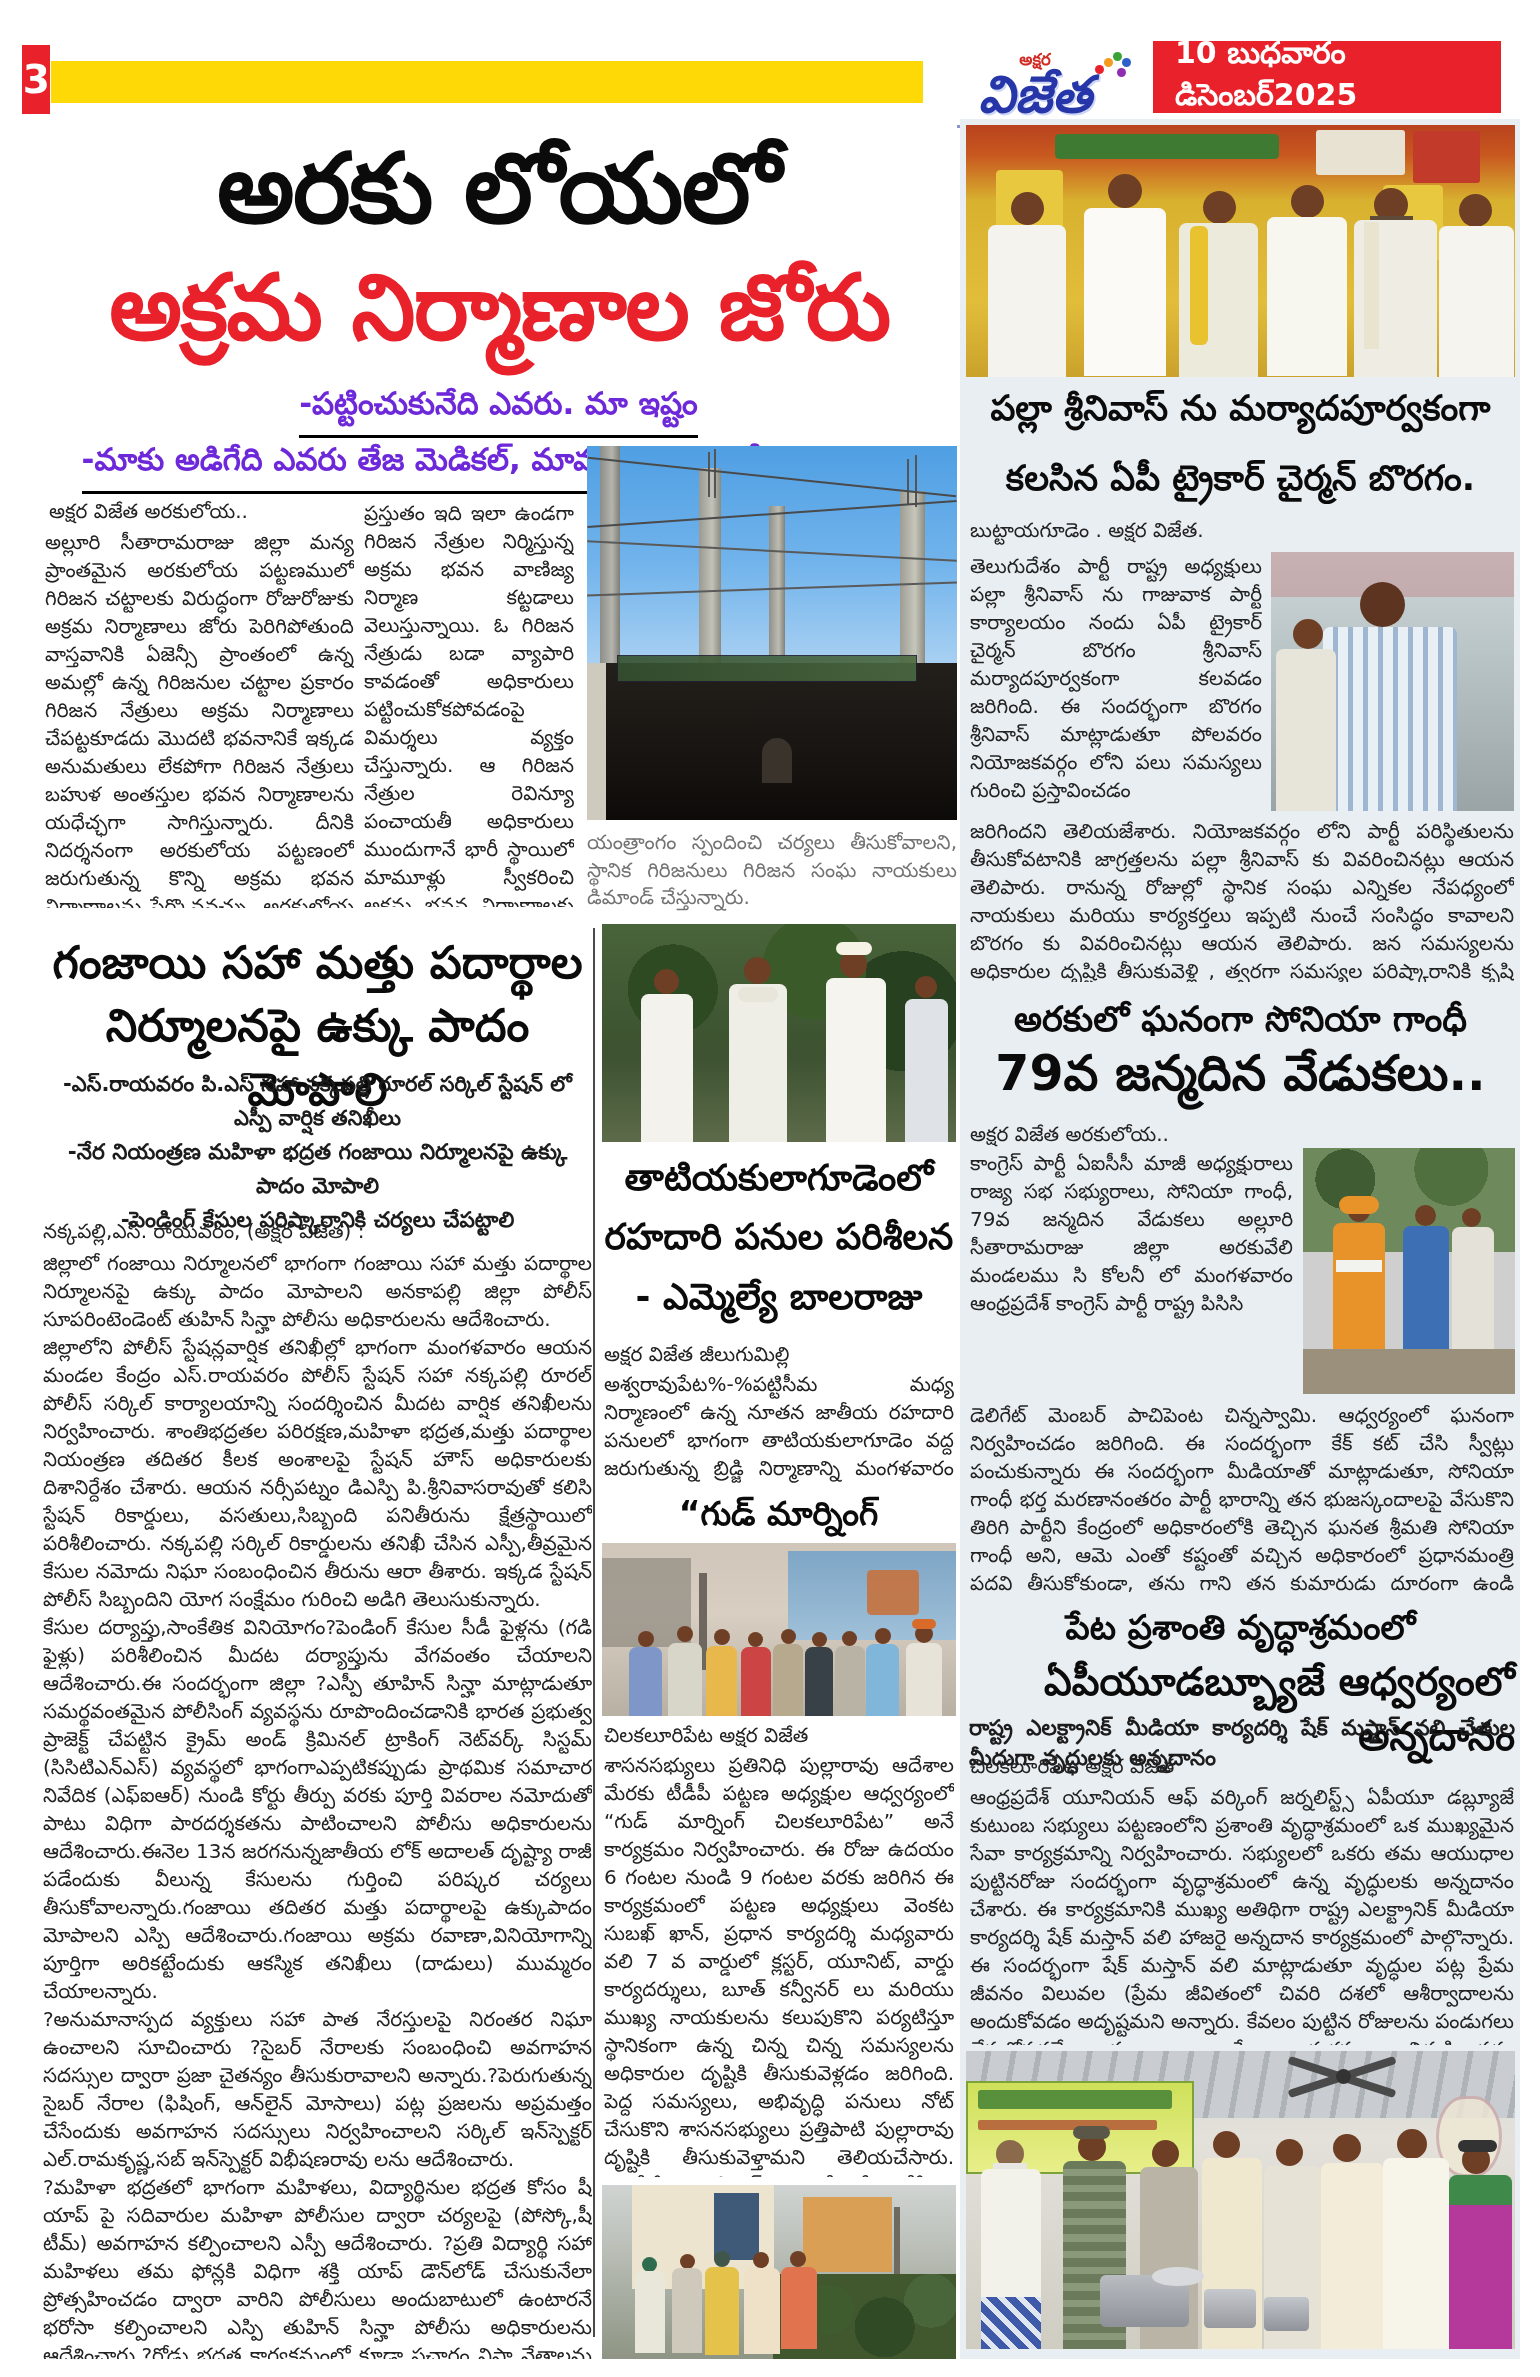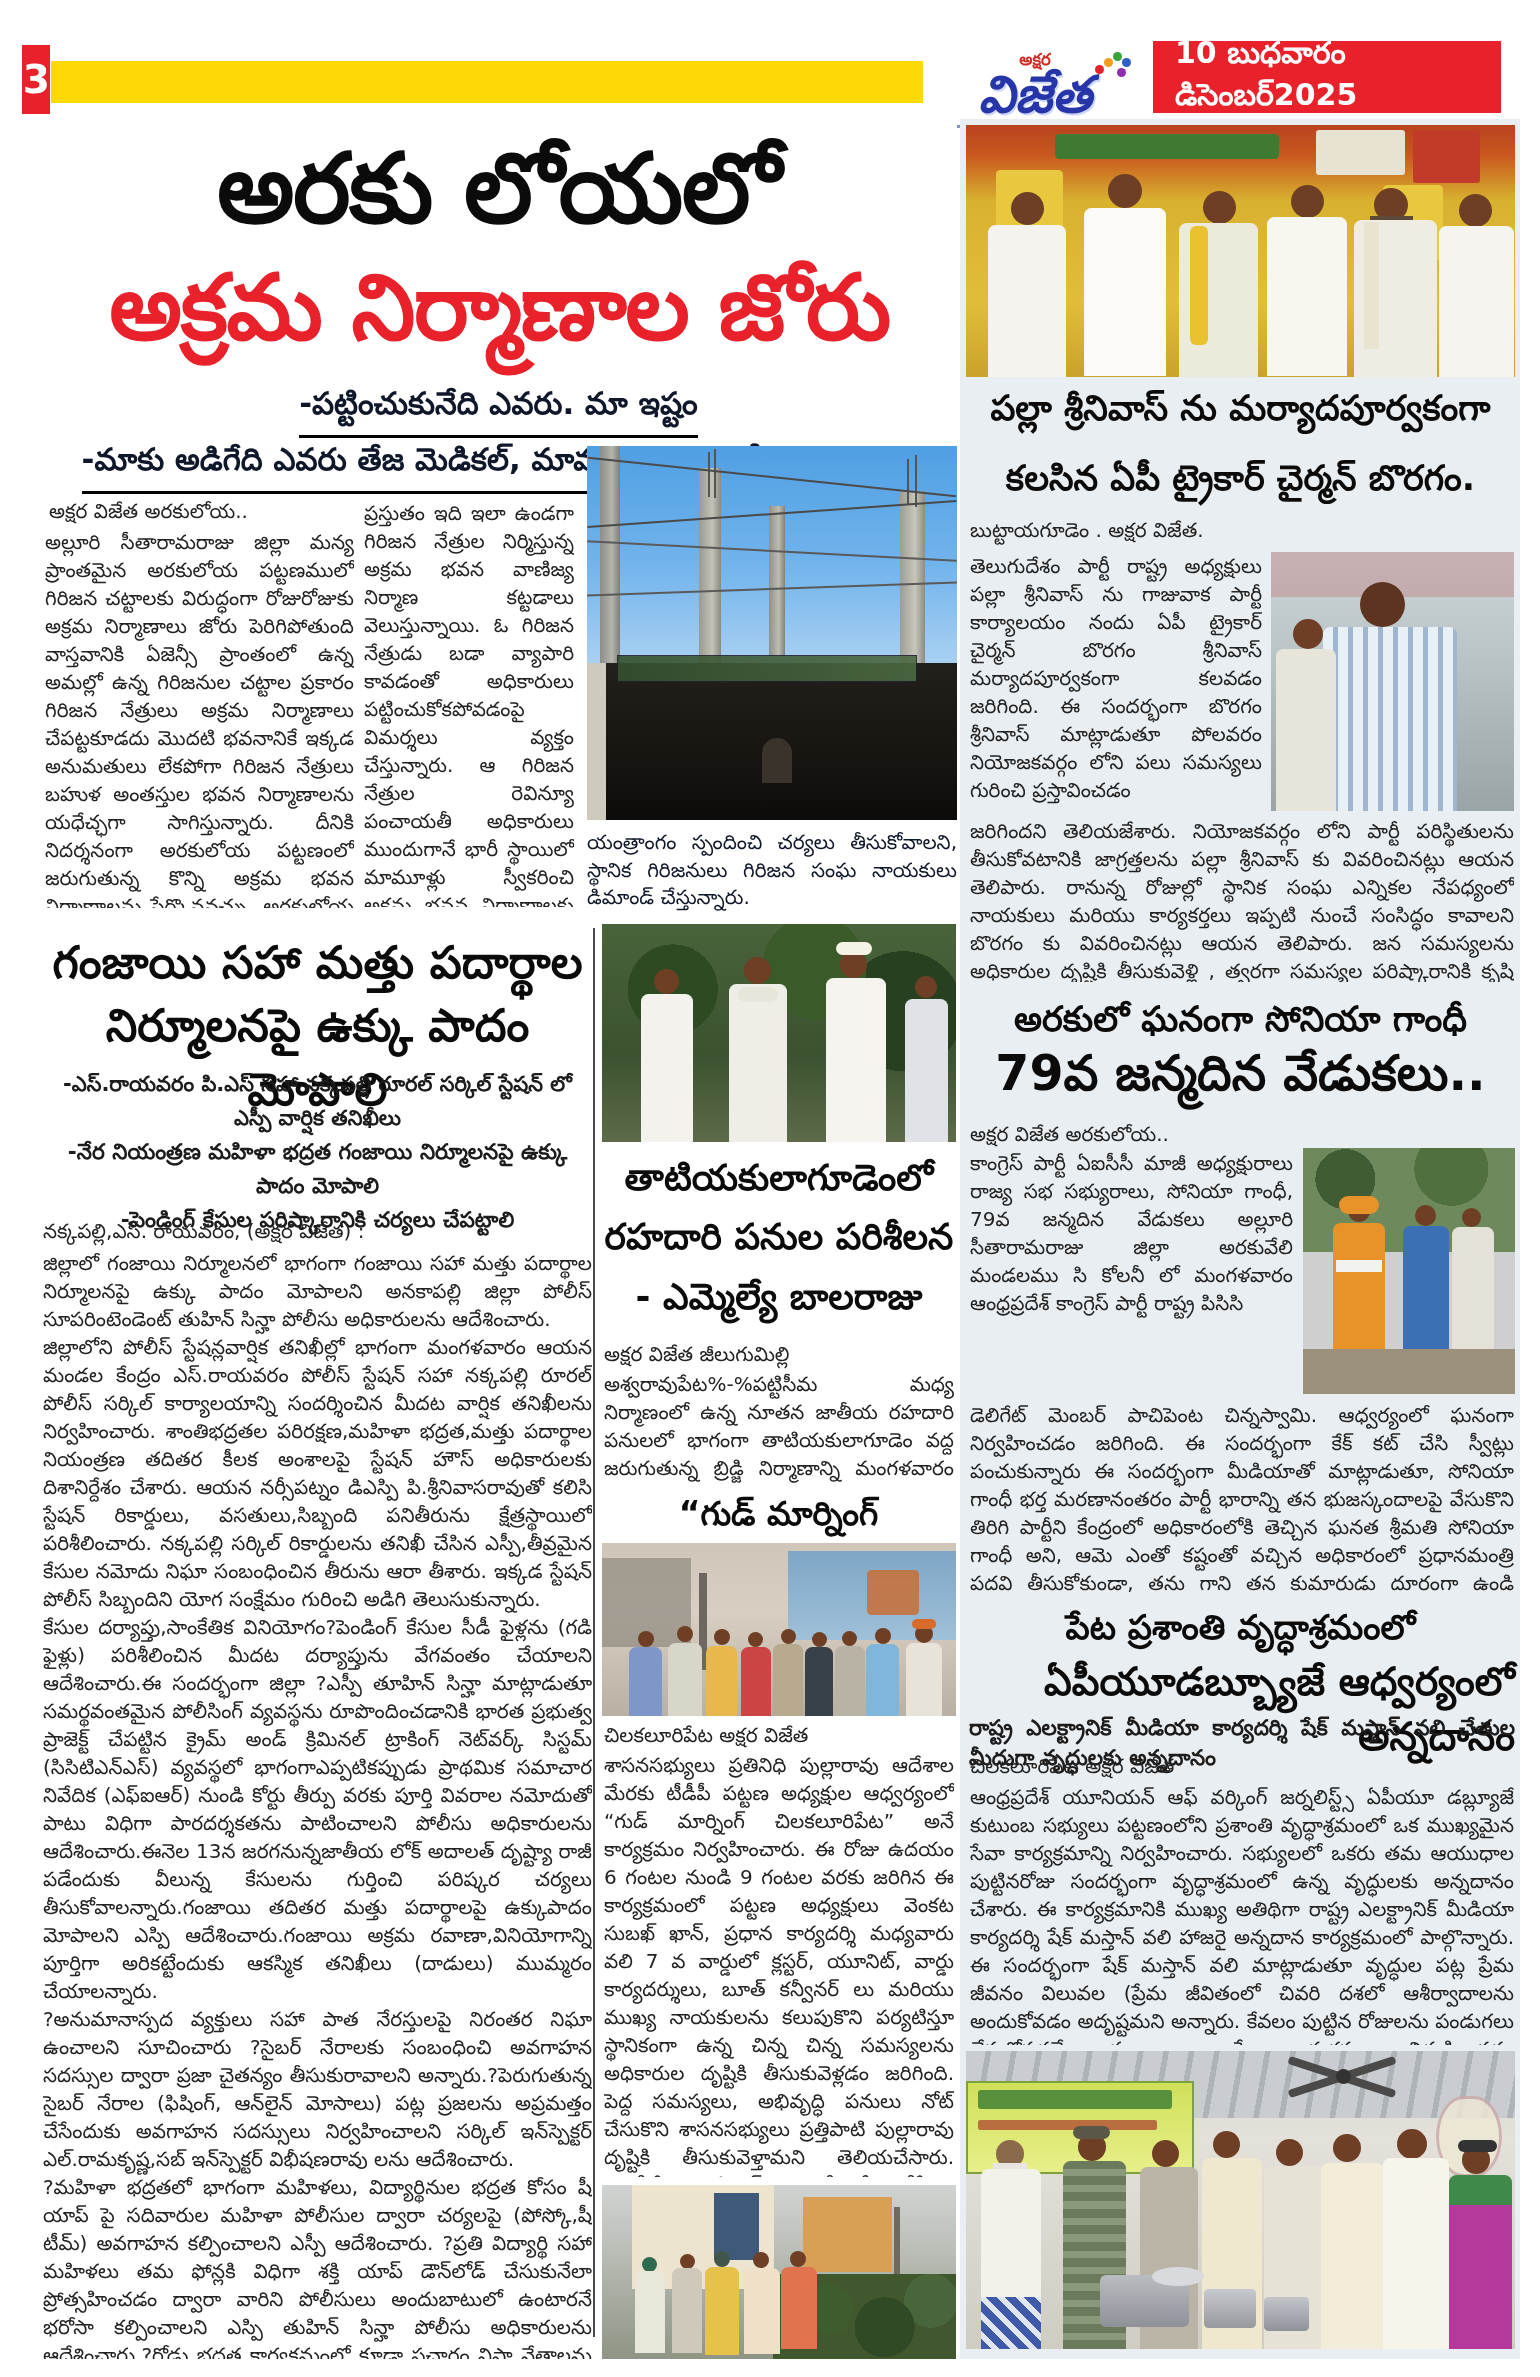--- a/index.html
+++ b/index.html
@@ -24,26 +24,26 @@
   .logo .top{color:#d02a22;font-size:16.4px;font-weight:bold;line-height:1;}
   .logo .name{color:#2636a8;font-size:51px;font-weight:bold;font-style:italic;line-height:1.05;
     text-shadow:1.5px 1.5px 0 #cdd6f5;}
   .logo .dots{position:absolute;right:13.4px;top:6px;width:39px;height:30px;}
   .logo .dots i{position:absolute;border-radius:50%;}
   .logo .uline{width:157px;height:3px;background:#8a94c9;margin-top:3px;}
 
   
   .lead-h1{font-size:97px;font-weight:800;color:#0b0b0b;line-height:1.0;letter-spacing:-1.5px;}
   .lead-h2{font-size:91px;font-weight:800;color:#e8212a;line-height:1.0;letter-spacing:-1.5px;}
-  .deck{font-size:31px;font-weight:bold;color:#0f172a;}
+  .deck{font-size:31px;font-weight:bold;color:#6d28d9;}
   .deck .u{border-bottom:3px solid #000;padding-bottom:6px;display:inline-block;}
   .sec-h{font-weight:800;color:#0b0b0b;}
   .body-t{font-size:20px;line-height:28px;color:#222;}
   .dateline{font-size:20px;font-weight:500;color:#222;}
-  .cap{font-size:20px;line-height:27.6px;color:#0f172a;}
+  .cap{font-size:20px;line-height:27.6px;color:#737373;}
 
   .rightbg{background:#e9eef2;}
   .vrule{width:2.2px;background:#2a2a2a;}
 
   
   .ph{position:absolute;overflow:hidden;background:#cfcfcf;}
   .ph *{position:absolute;}
   .head{border-radius:50%;background:#6e3f24;}
   .torso{border-radius:7.5px 7.5px 0 0;}
 </style>

